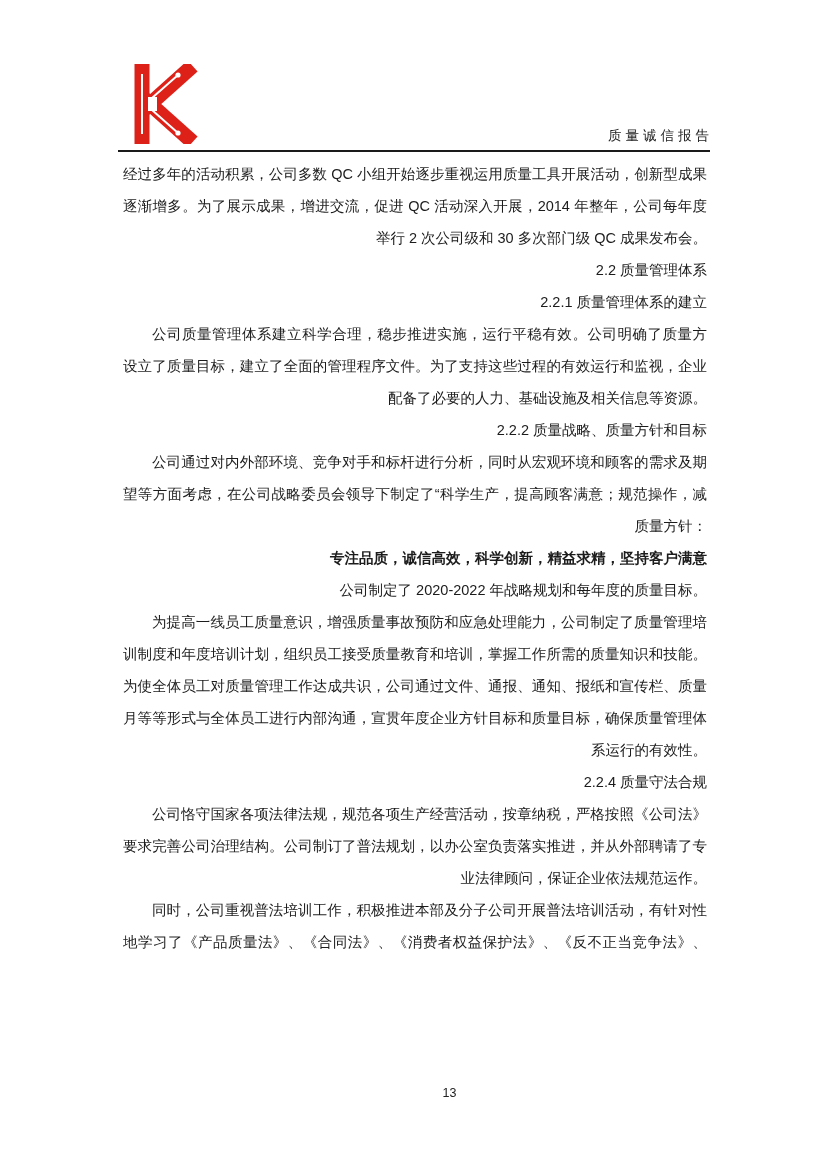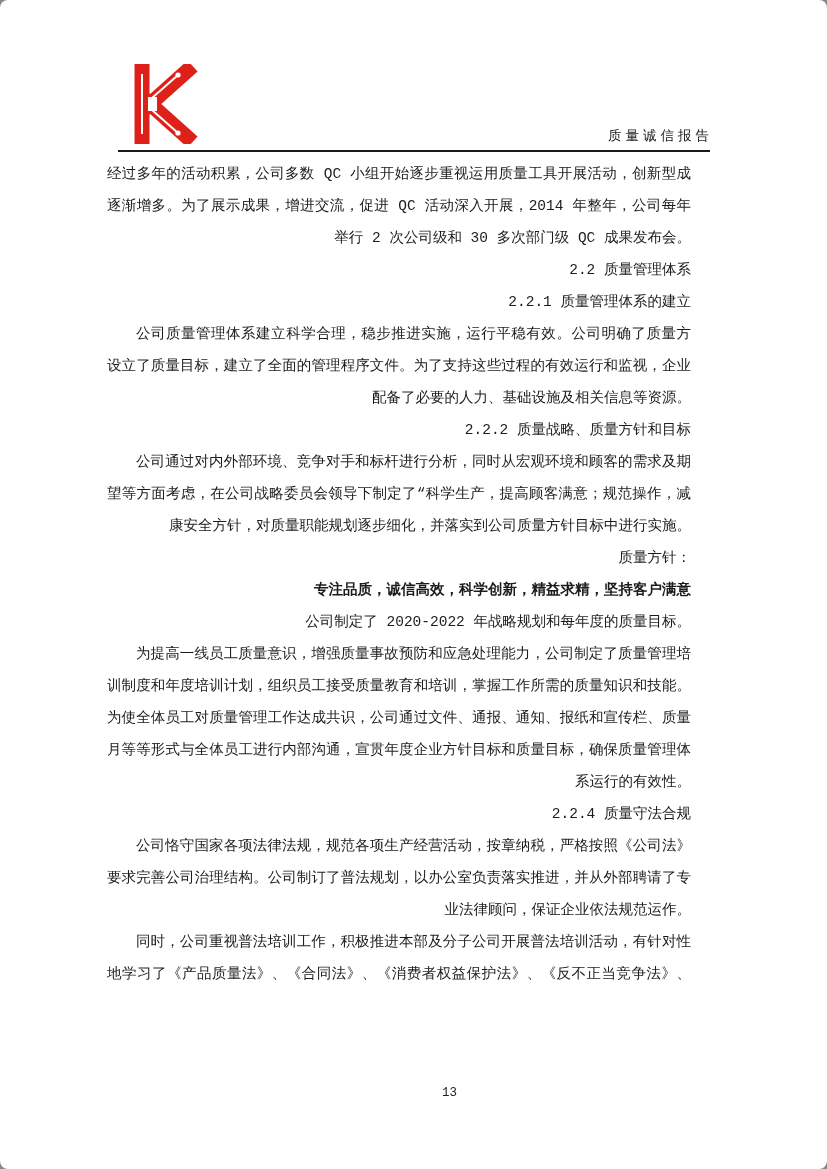--- a/index.html
+++ b/index.html
@@ -2,24 +2,23 @@
 <html><head>
 <meta charset="utf-8">
 <style>
   html, body { margin: 0; padding: 0; background: #888; }
   .page {
     position: relative;
     width: 827px;
     height: 1169px;
     margin: 0 auto;
     background: #ffffff;
-    font-family: Liberation Mono, monospace;
+    font-family: Liberation Sans, sans-serif;
     color: #1c1c1c;
     overflow: hidden;
-    border-radius: 8px;
   }
   .logo {
     position: absolute;
     left: 128px;
     top: 64px;
     width: 70px;
     height: 80px;
   }
   .header-title {
     position: absolute;
@@ -32,21 +31,21 @@
   .header-rule {
     position: absolute;
     left: 118px;
     top: 150px;
     width: 592px;
     height: 2px;
     background: #1a1a1a;
   }
   .content {
     position: absolute;
-    left: 107px;
+    left: 123px;
     top: 158px;
     width: 584px;
   }
   .line {
     height: 32px;
     line-height: 32px;
     font-size: 14.5px;
     white-space: normal;
     overflow: hidden;
     text-align: right;
@@ -94,21 +93,20 @@
       <div class="line justify">逐渐增多。为了展示成果，增进交流，促进 QC 活动深入开展，2014 年整年，公司每年度</div>
       <div class="line">举行 2 次公司级和 30 多次部门级 QC 成果发布会。</div>
       <div class="line indent">2.2 质量管理体系</div>
       <div class="line indent">2.2.1 质量管理体系的建立</div>
       <div class="line indent justify">公司质量管理体系建立科学合理，稳步推进实施，运行平稳有效。公司明确了质量方针，</div>
       <div class="line justify">设立了质量目标，建立了全面的管理程序文件。为了支持这些过程的有效运行和监视，企业</div>
       <div class="line">配备了必要的人力、基础设施及相关信息等资源。</div>
       <div class="line indent">2.2.2 质量战略、质量方针和目标</div>
       <div class="line indent justify">公司通过对内外部环境、竞争对手和标杆进行分析，同时从宏观环境和顾客的需求及期</div>
       <div class="line justify">望等方面考虑，在公司战略委员会领导下制定了“科学生产，提高顾客满意；规范操作，减</div>
-      <div class="line">康安全方针，对质量职能规划逐步细化，并落实到公司质量方针目标中进行实施。</div>
       <div class="line indent">质量方针：</div>
       <div class="line indent bold">专注品质，诚信高效，科学创新，精益求精，坚持客户满意</div>
       <div class="line indent">公司制定了 2020-2022 年战略规划和每年度的质量目标。</div>
       <div class="line indent justify">为提高一线员工质量意识，增强质量事故预防和应急处理能力，公司制定了质量管理培</div>
       <div class="line justify">训制度和年度培训计划，组织员工接受质量教育和培训，掌握工作所需的质量知识和技能。</div>
       <div class="line justify">为使全体员工对质量管理工作达成共识，公司通过文件、通报、通知、报纸和宣传栏、质量</div>
       <div class="line justify">月等等形式与全体员工进行内部沟通，宣贯年度企业方针目标和质量目标，确保质量管理体</div>
       <div class="line">系运行的有效性。</div>
       <div class="line indent">2.2.4 质量守法合规</div>
       <div class="line indent justify">公司恪守国家各项法律法规，规范各项生产经营活动，按章纳税，严格按照《公司法》</div>

